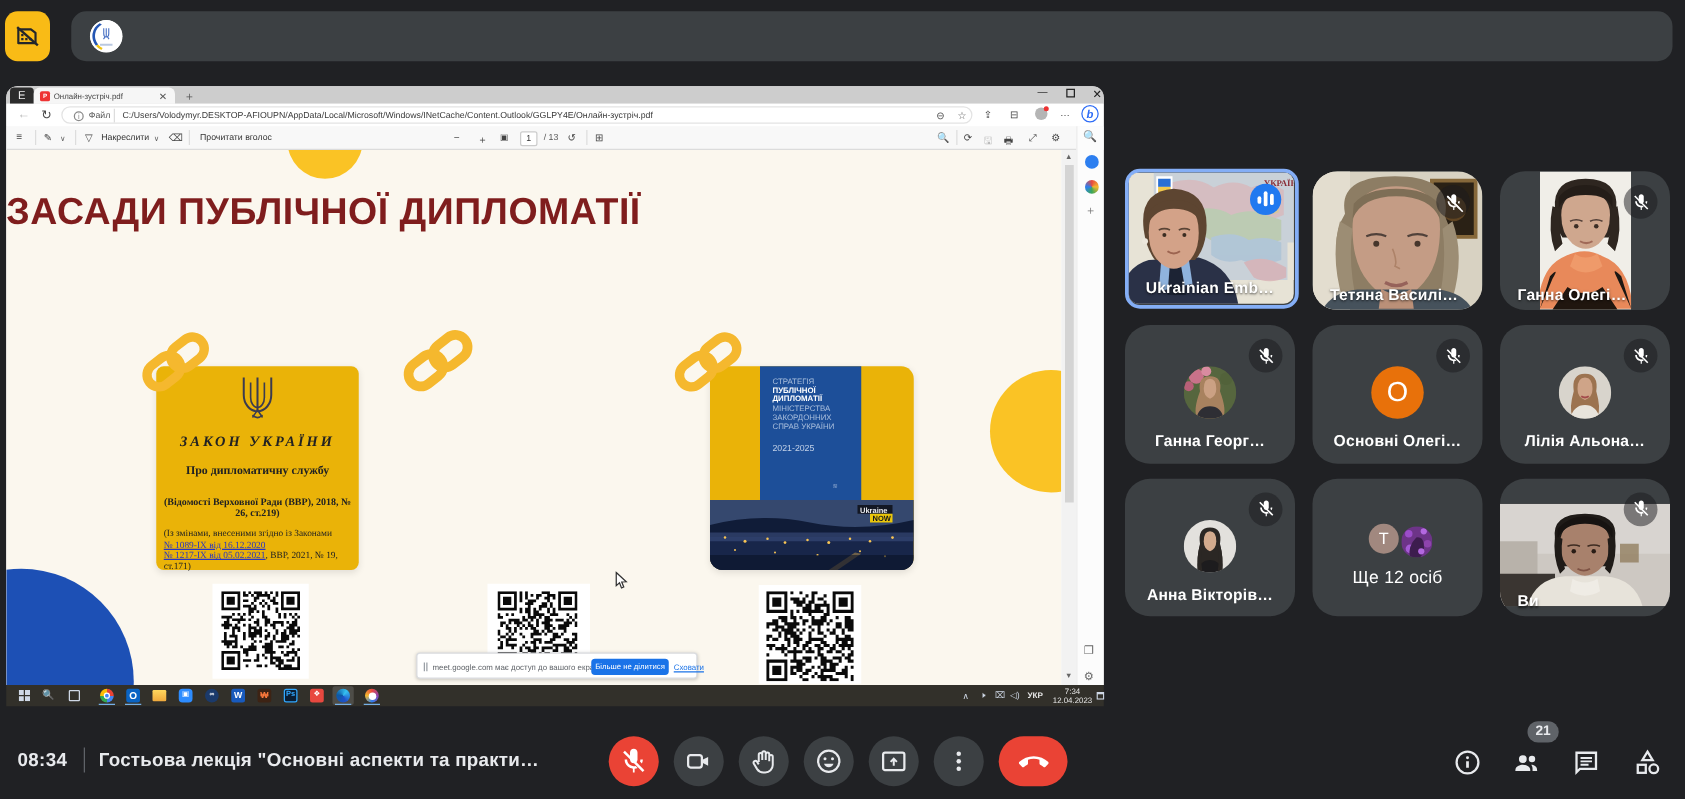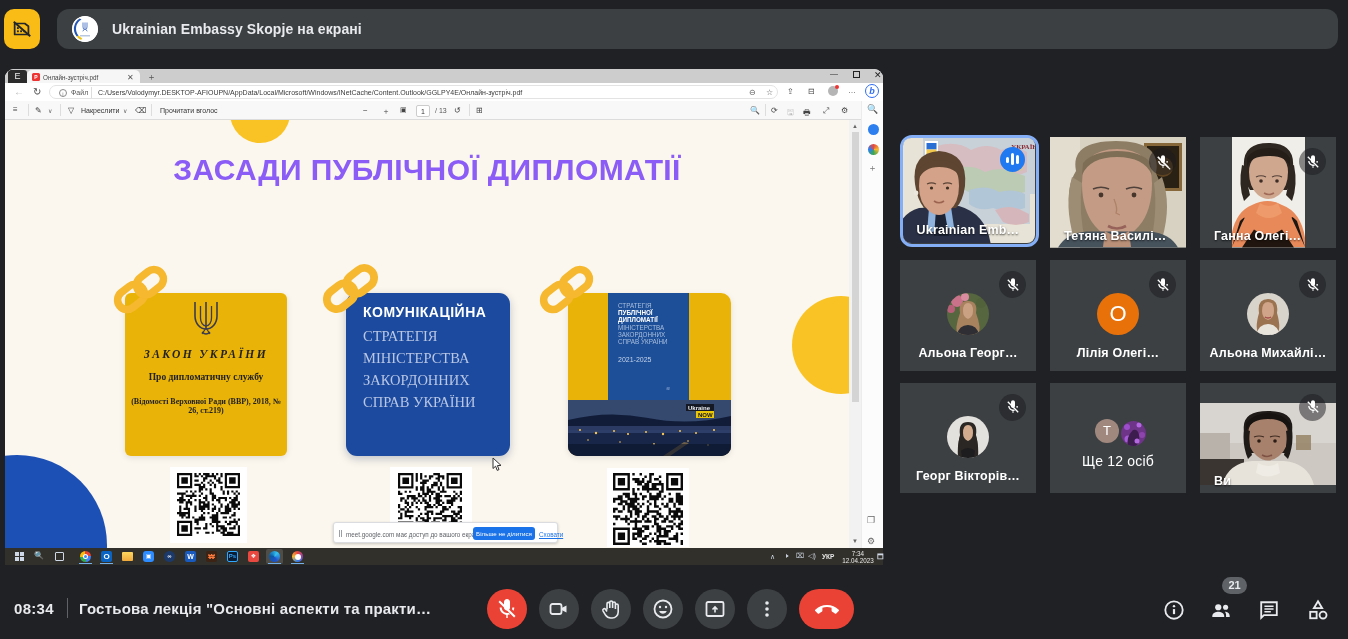--- a/index.html
+++ b/index.html
@@ -18,25 +18,25 @@
   #bwin { left:0; top:1px; width:878px; height:479px; border-radius:9px 9px 0 0; overflow:hidden; background:#fff; }
   #tabbar { left:0; top:0; width:878px; height:14px; background:#cdcdcd; }
   #addrbar { left:0; top:14px; width:878px; height:18px; background:#ffffff; }
   #pdfbar { left:0; top:32px; width:878px; height:19px; background:#f8f8f8; border-bottom:1px solid #dcdcdc; }
   #content { left:0; top:51px; width:844px; height:428px; background:#fbf7ee; overflow:hidden; }
   #scrollst { left:844px; top:51px; width:12px; height:428px; background:#f2f2f2; }
   #sidebar { left:856px; top:32px; width:22px; height:447px; background:#fcfcfc; border-left:1px solid #ececec;}
   #taskbar { left:0; top:480px; width:878px; height:17px; background:#32302a; }
 
   
-  .ttl { width:100%; text-align:center; color:#8b5cf6; font-weight:bold; font-size:30px; letter-spacing:0.4px; }
+  .ttl { width:100%; color:#7f1d1d; font-weight:bold; font-size:30px; letter-spacing:0.4px; }
   .card { position:absolute; background:#eab308; border-radius:6px; box-shadow:0 2px 6px rgba(0,0,0,.10); }
 
   
-  .tile { position:absolute; width:136px; height:110.5px; background:#3c4043; border-radius:0; overflow:hidden; }
+  .tile { position:absolute; width:136px; height:110.5px; background:#3c4043; border-radius:20px; overflow:hidden; }
   .nm { position:absolute; left:14px; bottom:5px; color:#fff; font-size:12.5px; font-weight:bold; letter-spacing:.2px; text-shadow:0 1px 2px rgba(0,0,0,.7); white-space:nowrap;margin-top:23px; }
   .nmc { position:absolute; top:86px; width:100%; text-align:center; color:#fff; font-size:12.5px; font-weight:bold; letter-spacing:.2px; white-space:nowrap; }
   .micchip { position:absolute; top:11px; right:10px; width:27px; height:27px; border-radius:50%; background:rgba(25,26,29,.5); }
   .micchip svg { position:absolute; left:5.5px; top:5.5px; }
   .avatar { position:absolute; left:50%; top:33px; transform:translateX(-50%); width:42px; height:42px; border-radius:50%; overflow:hidden; }
 
   
   .ctl { position:absolute; top:589px; width:40px; height:40px; border-radius:50%; background:#3c4043; }
   .ctl svg { position:absolute; left:8px; top:8px; }
   .red { background:#ea4335; }
@@ -63,21 +63,20 @@
       <path d="M9.5 3.5 a10.5 10.5 0 0 0 -3 16 l-1.8 1 a12 12 0 0 1 3 -18 z" fill="#2456b4"></path>
       <path d="M6.5 19.5 a10.5 10.5 0 0 0 3.6 2.8 l-1 1.6 a12 12 0 0 1 -4.4 -3.4 z" fill="#f2c410"></path>
       <g fill="none" stroke="#4a72c4" stroke-width=".9">
         <path d="M11 6.5 v4.5 a2 2.6 0 0 0 4 0 V6.5"></path>
         <path d="M13 6.5 v7"></path>
         <path d="M12 13.5 l-1.2 1.8 M14 13.5 l1.2 1.8"></path>
       </g>
       <path d="M8 19 h10 v1.5 h-10 z" fill="#8aa3cc" opacity=".6"></path>
     </svg>
   </div>
-  <div class="abs" id="toptitle">Ukrainian Embassy Skopje на екрані</div>
 </div>
 
 <div class="abs" id="share">
   <div class="abs" id="bwin">
     <div class="abs" id="tabbar">
       <div class="abs" style="left:3px; top:1px; width:19px; height:13px; background:#2c2c2c; border-radius:3px 3px 0 0; color:#eee; font-size:9px; text-align:center; line-height:13px;">E</div>
       <div class="abs" style="left:22px; top:1px; width:113px; height:13px; background:#f6f6f6; border-radius:5px 5px 0 0;">
         <div class="abs" style="left:5px; top:2.5px; width:8px; height:8px; background:#e33; border-radius:1.5px; color:#fff; font-size:5px; font-weight:bold; text-align:center; line-height:8px;">P</div>
         <div class="abs" style="left:16px; top:3.5px; font-size:6.3px; color:#444;">Онлайн-зустріч.pdf</div>
         <div class="abs" style="left:100px; top:2.5px; font-size:8px; color:#555;">✕</div>
@@ -147,26 +146,23 @@
             <path d="M4 2 v14 a11 13 0 0 0 22 0 V2"></path>
             <path d="M15 2 v26"></path>
             <path d="M9.5 6 v12 a5.5 8 0 0 0 11 0 V6" stroke-width="1.3"></path>
             <path d="M11 32 q4 4 8 0" stroke-width="1.4"></path>
             <path d="M15 28 l-4 6 M15 28 l4 6" stroke-width="1.2"></path>
           </g>
         </svg>
         <div class="abs" style="top:55px; width:100%; font-size:11.5px; font-weight:bold; font-style:italic; letter-spacing:2.4px;">ЗАКОН УКРАЇНИ</div>
         <div class="abs" style="top:79px; width:100%; font-size:9.5px; font-weight:bold;">Про дипломатичну службу</div>
         <div class="abs" style="top:104px; width:100%; font-size:8px; font-weight:bold; line-height:9px;">(Відомості Верховної Ради (ВВР), 2018, №<br>26, ст.219)</div>
-      </div>
-
-      <div class="card" style="left:341px; top:173px; width:164px; height:163px; background:#1b4a9e; border-radius:11px; box-shadow:0 3px 8px rgba(20,40,90,.25);">
-        <div class="abs" style="left:17px; top:11px; color:#fff; font-size:14px; font-weight:bold; letter-spacing:.5px;">КОМУНІКАЦІЙНА</div>
-        <div class="abs" style="left:17px; top:32px; color:#b9c6e4; font-size:14.5px; font-family:'Liberation Serif',serif; line-height:22px;">СТРАТЕГІЯ<br>МІНІСТЕРСТВА<br>ЗАКОРДОННИХ<br>СПРАВ УКРАЇНИ</div>
-      </div>
+        <div class="abs" style="left:6px; top:130px; width:152px; font-size:7.5px; text-align:left; line-height:8.5px;">(Із змінами, внесеними згідно із Законами<br><span style="color:#2a35c0; text-decoration:underline;">№ 1089-IX від 16.12.2020</span><br><span style="color:#2a35c0; text-decoration:underline;">№ 1217-IX від 05.02.2021</span>, ВВР, 2021, № 19,<br>ст.171)</div>
+      </div>
+
 
       <div class="card" style="left:563px; top:173px; width:163px; height:163px; border-radius:10px;">
         <div class="abs" style="left:40px; top:0; width:81px; height:107px; background:#1d4f99;">
           <div class="abs" style="left:10px; top:9px; font-size:6.3px; line-height:7.2px; color:#aabfdd;">СТРАТЕГІЯ<br><b style="color:#fff;">ПУБЛІЧНОЇ<br>ДИПЛОМАТІЇ</b><br>МІНІСТЕРСТВА<br>ЗАКОРДОННИХ<br>СПРАВ УКРАЇНИ</div>
           <div class="abs" style="left:10px; top:63px; font-size:7px; color:#c3d2e8;">2021-2025</div>
           <div class="abs" style="left:58px; top:92px; font-size:5px; color:#9db4d6;">≋</div>
         </div>
         <div class="abs" style="left:0; top:107px; width:163px; height:56px; border-radius:0 0 10px 10px; overflow:hidden;">
           <svg width="163" height="56" viewBox="0 0 163 56">
             <rect width="163" height="56" fill="#223460"></rect>
@@ -421,70 +417,70 @@
     <path d="M16 18 q0 -8 5 -8 q5 0 5 8 q0 6 -5 8 q-5 -2 -5 -8 z" fill="#cba184"></path>
     <path d="M10 42 q2 -10 11 -10 q9 0 11 10 z" fill="#2e2e34"></path>
   </svg></div>
   <div class="micchip">
       <svg width="16" height="16" viewBox="0 0 24 24" fill="#fff">
         <path d="M12 13.5c1.66 0 3-1.34 3-3V5c0-1.66-1.34-3-3-3S9 3.34 9 5v5.5c0 1.66 1.34 3 3 3z"></path>
         <path d="M17.3 10.5c0 .6-.1 1.2-.3 1.7l1.5 1.5c.5-1 .8-2.1.8-3.2h-2zM6.7 10.6c0 2.9 2.4 5.3 5.3 5.3.5 0 1-.1 1.5-.2l1.6 1.6c-.8.3-1.6.5-2.4.6V21h-1.4v-3.1c-3.5-.4-6.6-3.3-6.6-7.3h2z"></path>
         <path d="M3.5 4.9 19.1 20.5l1.4-1.4L4.9 3.5z"></path>
       </svg>
     </div>
-  <div class="nmc">Альона Георг…</div>
+  <div class="nmc">Ганна Георг…</div>
 </div>
 
 <div class="tile" style="left:1050px; top:260px;">
   <div class="avatar" style="background:#e8710a; color:#fff; font-size:22px; text-align:center; line-height:42px;">О</div>
   <div class="micchip">
       <svg width="16" height="16" viewBox="0 0 24 24" fill="#fff">
         <path d="M12 13.5c1.66 0 3-1.34 3-3V5c0-1.66-1.34-3-3-3S9 3.34 9 5v5.5c0 1.66 1.34 3 3 3z"></path>
         <path d="M17.3 10.5c0 .6-.1 1.2-.3 1.7l1.5 1.5c.5-1 .8-2.1.8-3.2h-2zM6.7 10.6c0 2.9 2.4 5.3 5.3 5.3.5 0 1-.1 1.5-.2l1.6 1.6c-.8.3-1.6.5-2.4.6V21h-1.4v-3.1c-3.5-.4-6.6-3.3-6.6-7.3h2z"></path>
         <path d="M3.5 4.9 19.1 20.5l1.4-1.4L4.9 3.5z"></path>
       </svg>
     </div>
-  <div class="nmc">Лілія Олегі…</div>
+  <div class="nmc">Основні Олегі…</div>
 </div>
 
 <div class="tile" style="left:1200px; top:260px;">
   <div class="avatar"><svg width="42" height="42" viewBox="0 0 42 42">
     <rect width="42" height="42" fill="#d8d4cc"></rect>
     <path d="M12 20 q-2 -14 9 -14 q11 0 9 14 q4 14 1 20 l-20 0 q-3 -6 1 -20 z" fill="#9c7350"></path>
     <path d="M15 18 q0 -9 6 -9 q6 0 6 9 q0 7 -6 9 q-6 -2 -6 -9 z" fill="#cfa488"></path>
     <path d="M18 24 q3 2 6 0" stroke="#a34a4a" stroke-width="1.4" fill="none"></path>
     <path d="M9 42 q3 -11 12 -11 q9 0 12 11 z" fill="#e8e4dc"></path>
   </svg></div>
   <div class="micchip">
       <svg width="16" height="16" viewBox="0 0 24 24" fill="#fff">
         <path d="M12 13.5c1.66 0 3-1.34 3-3V5c0-1.66-1.34-3-3-3S9 3.34 9 5v5.5c0 1.66 1.34 3 3 3z"></path>
         <path d="M17.3 10.5c0 .6-.1 1.2-.3 1.7l1.5 1.5c.5-1 .8-2.1.8-3.2h-2zM6.7 10.6c0 2.9 2.4 5.3 5.3 5.3.5 0 1-.1 1.5-.2l1.6 1.6c-.8.3-1.6.5-2.4.6V21h-1.4v-3.1c-3.5-.4-6.6-3.3-6.6-7.3h2z"></path>
         <path d="M3.5 4.9 19.1 20.5l1.4-1.4L4.9 3.5z"></path>
       </svg>
     </div>
-  <div class="nmc">Альона Михайлі…</div>
+  <div class="nmc">Лілія Альона…</div>
 </div>
 
 <div class="tile" style="left:900px; top:382.5px;">
   <div class="avatar"><svg width="42" height="42" viewBox="0 0 42 42">
     <rect width="42" height="42" fill="#e3e1dd"></rect>
     <path d="M13 19 q-2 -13 8 -13 q10 0 8 13 q3 12 1 18 l-18 0 q-2 -6 1 -18 z" fill="#2b2724"></path>
     <path d="M16 17 q0 -8 5 -8 q5 0 5 8 q0 6 -5 8 q-5 -2 -5 -8 z" fill="#d3ab8e"></path>
     <path d="M10 42 q3 -10 11 -10 q8 0 11 10 z" fill="#1d1c1e"></path>
     <path d="M13 20 q-3 10 -2 22 l4 0 q-2 -12 0 -20 z" fill="#2b2724"></path>
     <path d="M29 20 q3 10 2 22 l-4 0 q2 -12 0 -20 z" fill="#2b2724"></path>
   </svg></div>
   <div class="micchip">
       <svg width="16" height="16" viewBox="0 0 24 24" fill="#fff">
         <path d="M12 13.5c1.66 0 3-1.34 3-3V5c0-1.66-1.34-3-3-3S9 3.34 9 5v5.5c0 1.66 1.34 3 3 3z"></path>
         <path d="M17.3 10.5c0 .6-.1 1.2-.3 1.7l1.5 1.5c.5-1 .8-2.1.8-3.2h-2zM6.7 10.6c0 2.9 2.4 5.3 5.3 5.3.5 0 1-.1 1.5-.2l1.6 1.6c-.8.3-1.6.5-2.4.6V21h-1.4v-3.1c-3.5-.4-6.6-3.3-6.6-7.3h2z"></path>
         <path d="M3.5 4.9 19.1 20.5l1.4-1.4L4.9 3.5z"></path>
       </svg>
     </div>
-  <div class="nmc">Георг Вікторів…</div>
+  <div class="nmc">Анна Вікторів…</div>
 </div>
 
 <div class="tile" style="left:1050px; top:382.5px;">
   <div class="abs" style="left:45px; top:36px; width:24px; height:24px; border-radius:50%; background:#a1887f; color:#fff; font-size:13px; text-align:center; line-height:24px;">Т</div>
   <div class="abs" style="left:71px; top:38px; width:25px; height:25px; border-radius:50%; overflow:hidden;">
     <svg width="25" height="25" viewBox="0 0 25 25">
         <rect width="25" height="25" fill="#6d3488"></rect>
         <circle cx="6" cy="6" r="3" fill="#9b4dca"></circle>
         <circle cx="18" cy="4" r="2.5" fill="#b368e0"></circle>
         <circle cx="21" cy="14" r="3" fill="#8e44ad"></circle>

